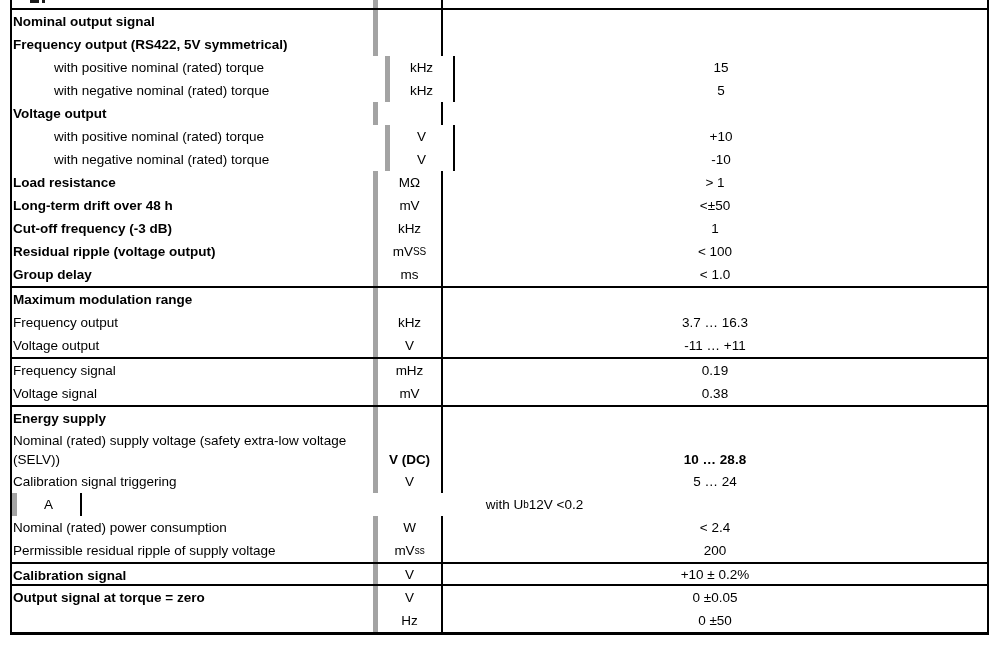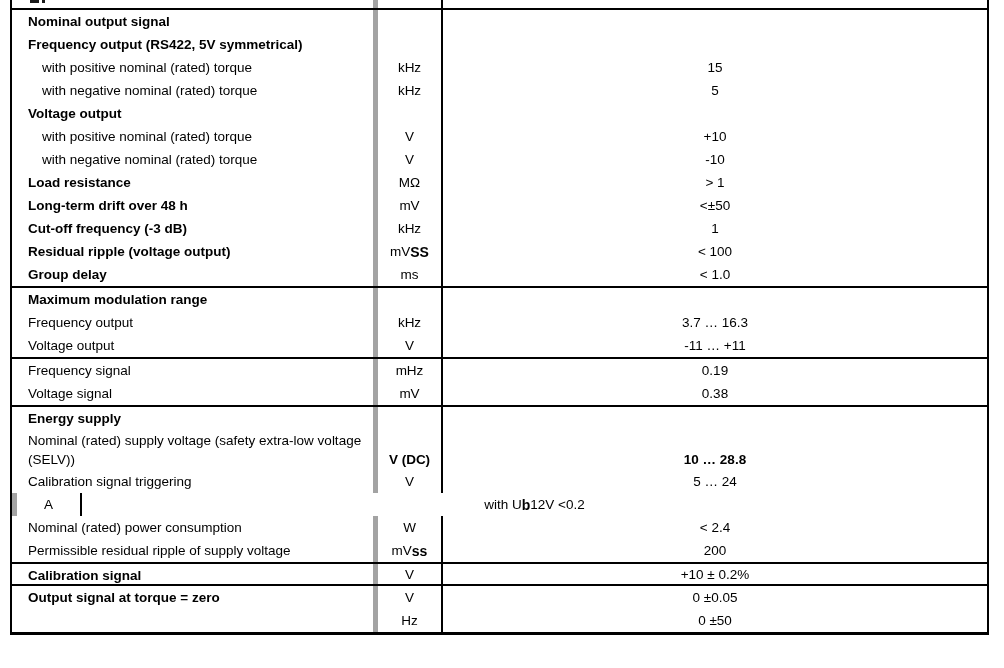--- a/index.html
+++ b/index.html
@@ -12,31 +12,31 @@
   .tbl{
     position:absolute;left:10px;top:0;width:979px;
     border-left:2px solid #000;border-right:2px solid #000;border-bottom:3px solid #000;
     box-sizing:border-box;
   }
   .section{border-top:2px solid #000;}
   .section.partial{border-top:none;}
   .row{display:flex;height:23px;font-size:13.5px;}
   .section.partial .row{height:8px;}
   .cell{box-sizing:border-box;}
-  .c1{width:361px;padding-left:16px;display:block;line-height:23px;white-space:nowrap;overflow:visible;}
-  .row.indent .c1{padding-left:30px;}
+  .c1{width:361px;padding-left:1px;display:block;line-height:23px;white-space:nowrap;overflow:visible;}
+  .row.indent .c1{padding-left:30px;margin-left:12px;}
   .row.header .c1{font-weight:bold;}
   .c2{width:70px;border-left:5px solid #a3a3a3;border-right:2px solid #000;
       display:flex;align-items:center;justify-content:center;}
   .c3{flex:1;display:flex;align-items:center;justify-content:center;}
   .row.tall{height:40px;}
   .row.tall .c1{line-height:19px;white-space:normal;padding-top:1px;padding-right:8px;}
   .row.tall .c2,.row.tall .c3{align-items:flex-end;padding-bottom:3px;font-weight:bold;}
   [data-name="section-calibration-signal"] .row{height:20px;}
-  sub{font-size:14px;line-height:1;font-weight:bold;}
+  sub{font-size:10px;line-height:1;}
   .frag{position:absolute;background:#1a1a1a;}
   .frag-a{left:30px;top:0;width:9px;height:3px;}
   .frag-b{left:42px;top:0;width:3px;height:3px;}
 </style>
 </head>
 <body>
 
 <div class="tbl" data-name="spec-table">
 
 <div class="section partial" data-name="section-clipped-top">

